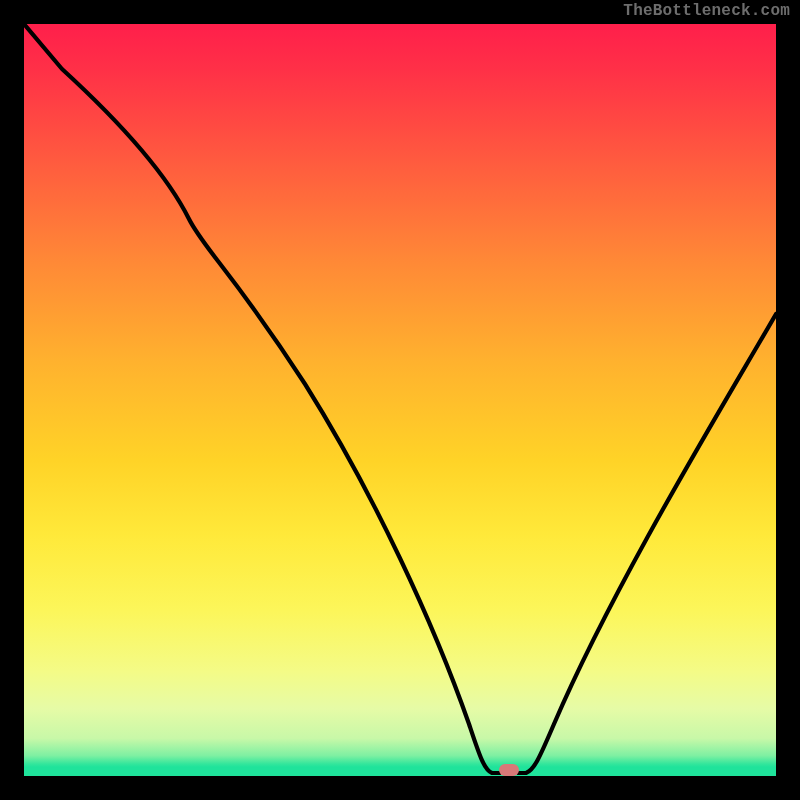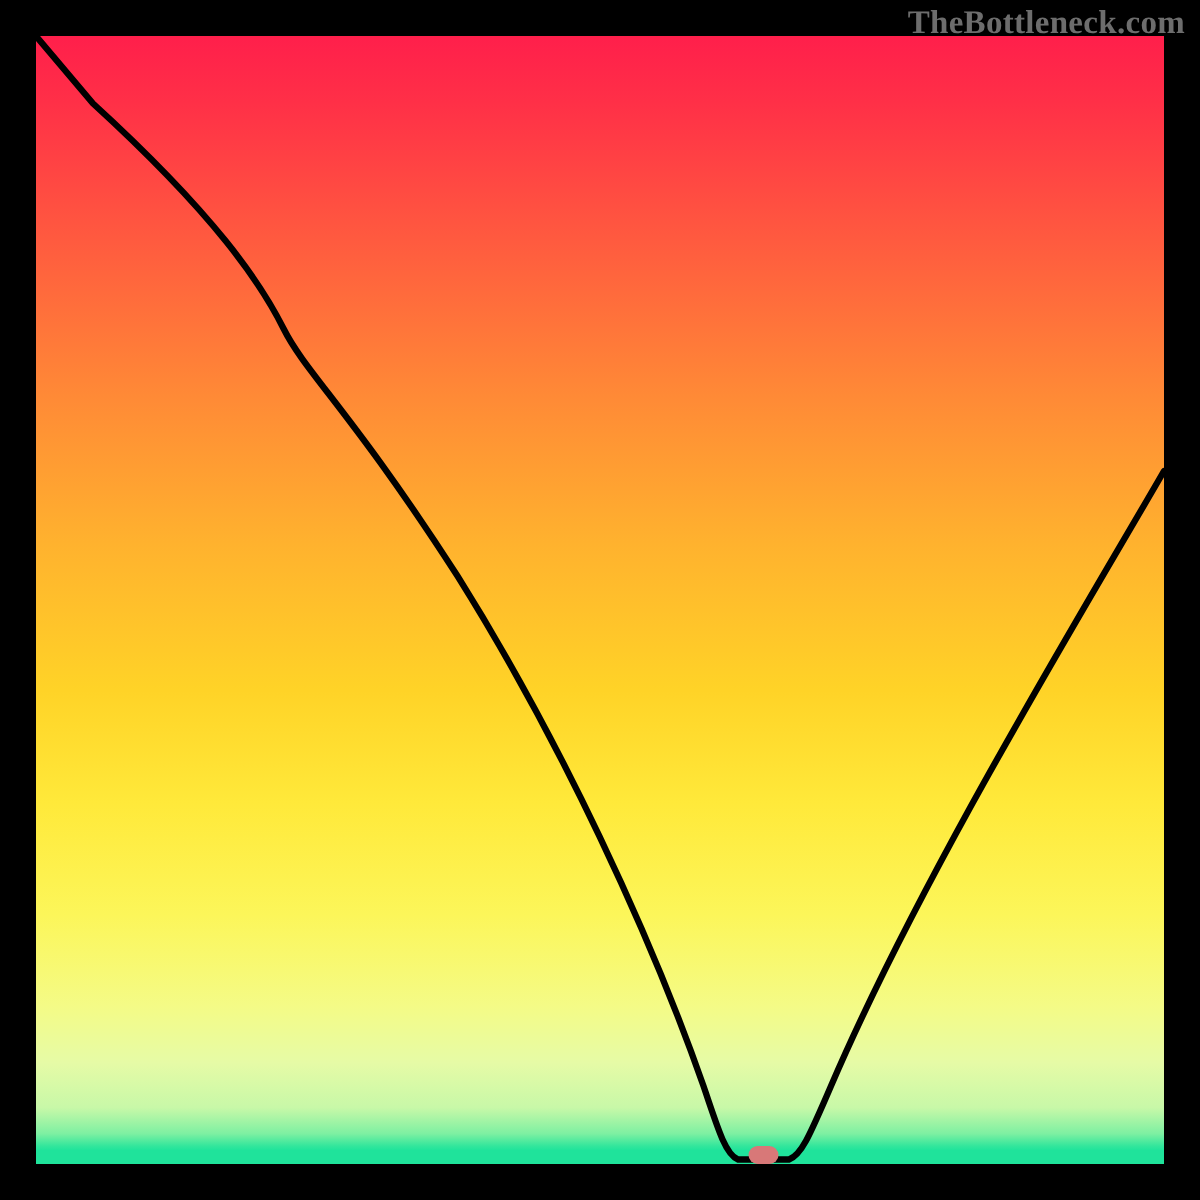--- a/index.html
+++ b/index.html
@@ -52,22 +52,22 @@
   .marker {
     position: absolute;
     width: 20px;
     height: 12px;
     border-radius: 6px;
   }
   .watermark {
     position: absolute;
     top: 2px;
     right: 10px;
-    font-family: Liberation Serif, serif;
-    font-size: 22px;
+    font-family: Liberation Mono, monospace;
+    font-size: 16px;
     font-weight: 600;
     color: #6d6d6d;
     letter-spacing: 0.2px;
   }
 </style>
 </head>
 <body>
 
 <div class="frame">
   <div class="plot">

